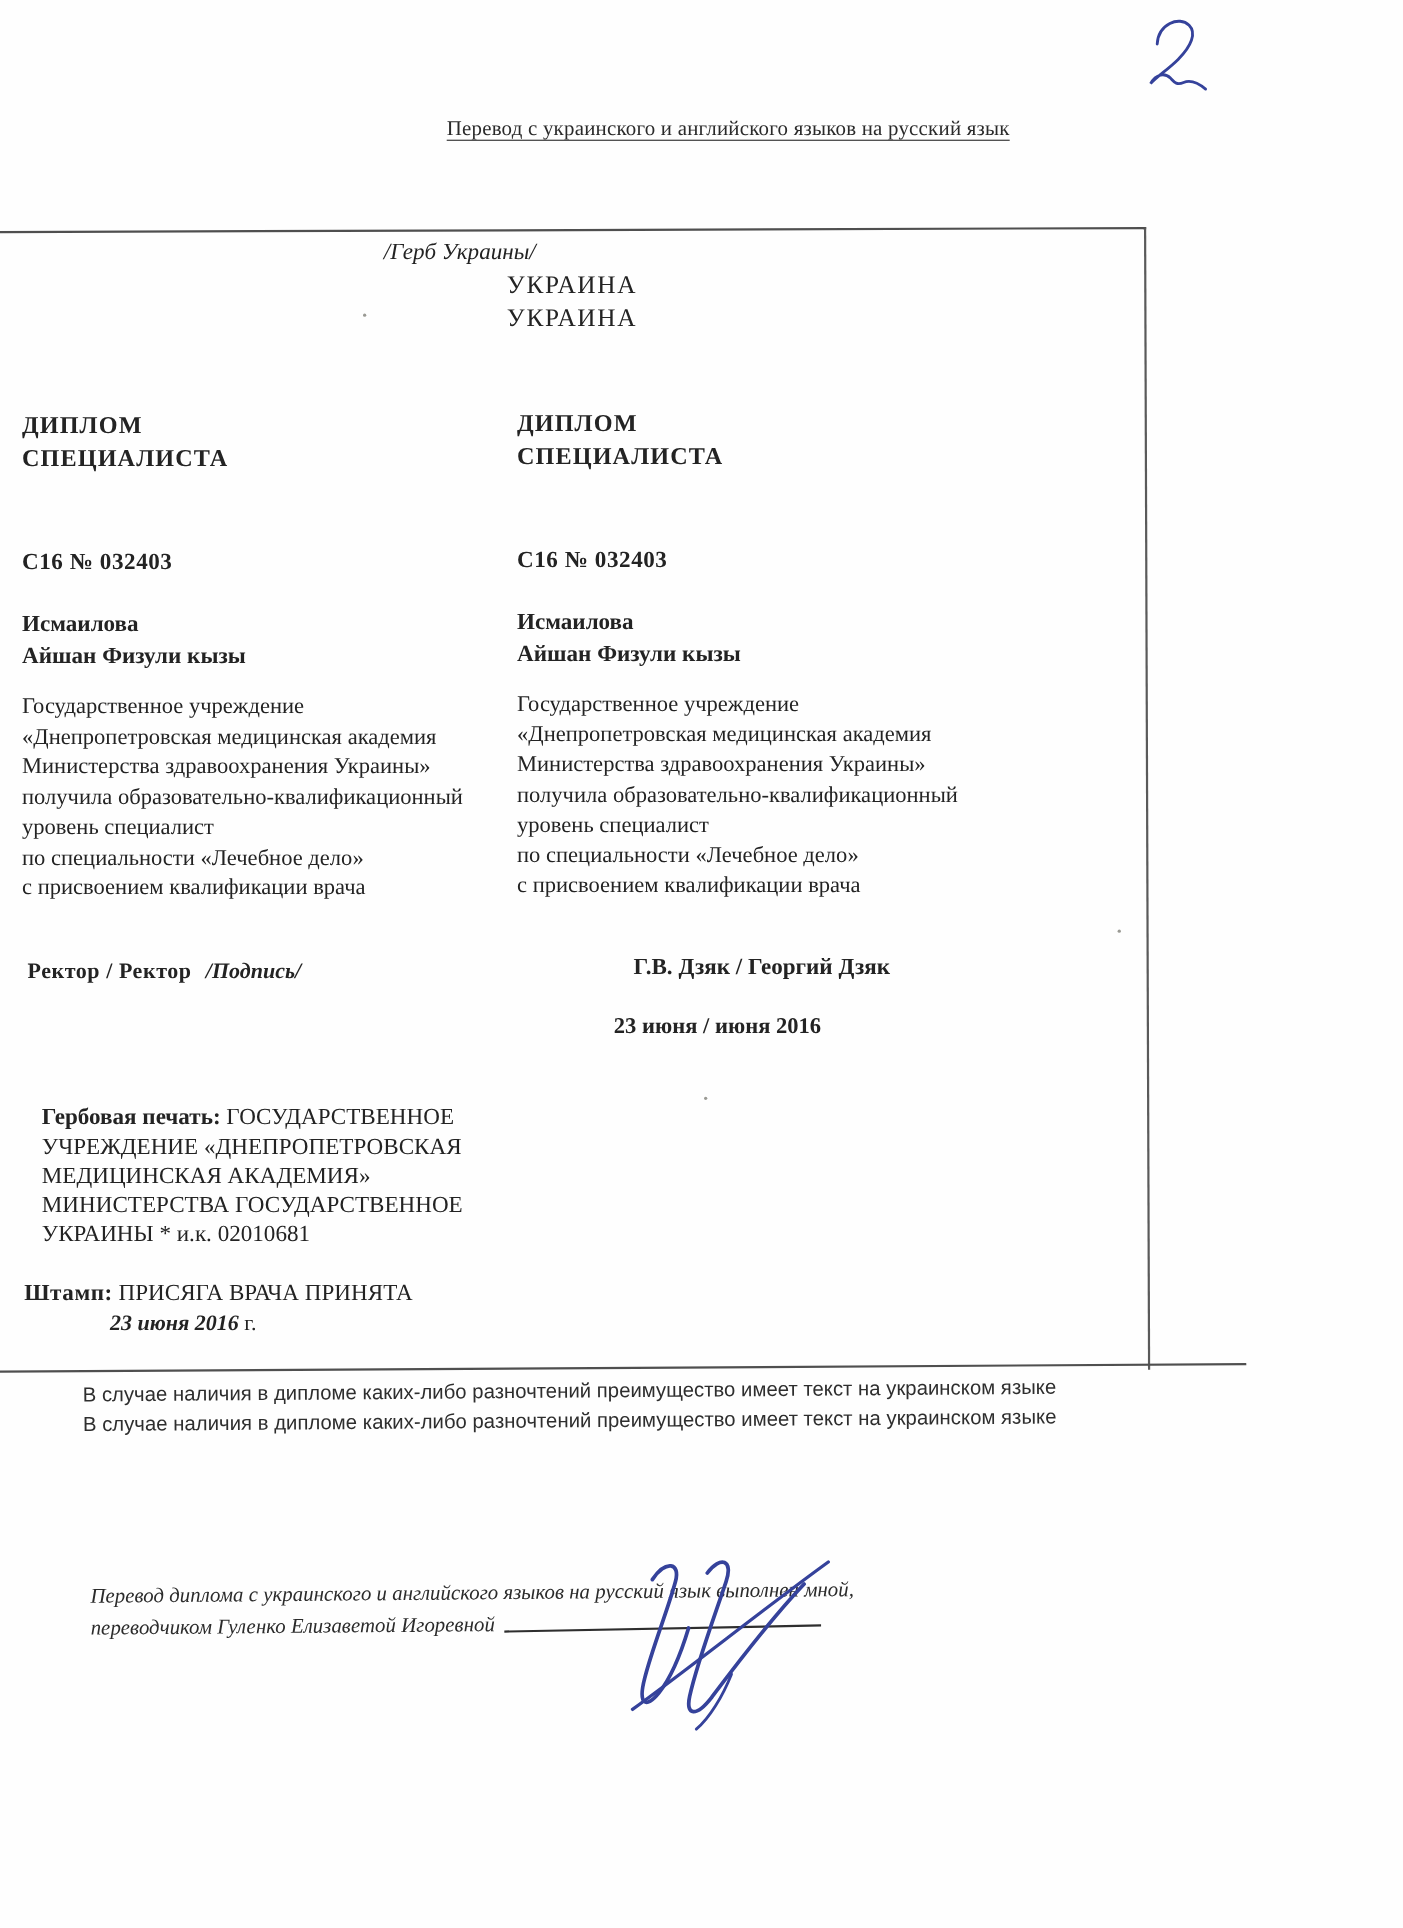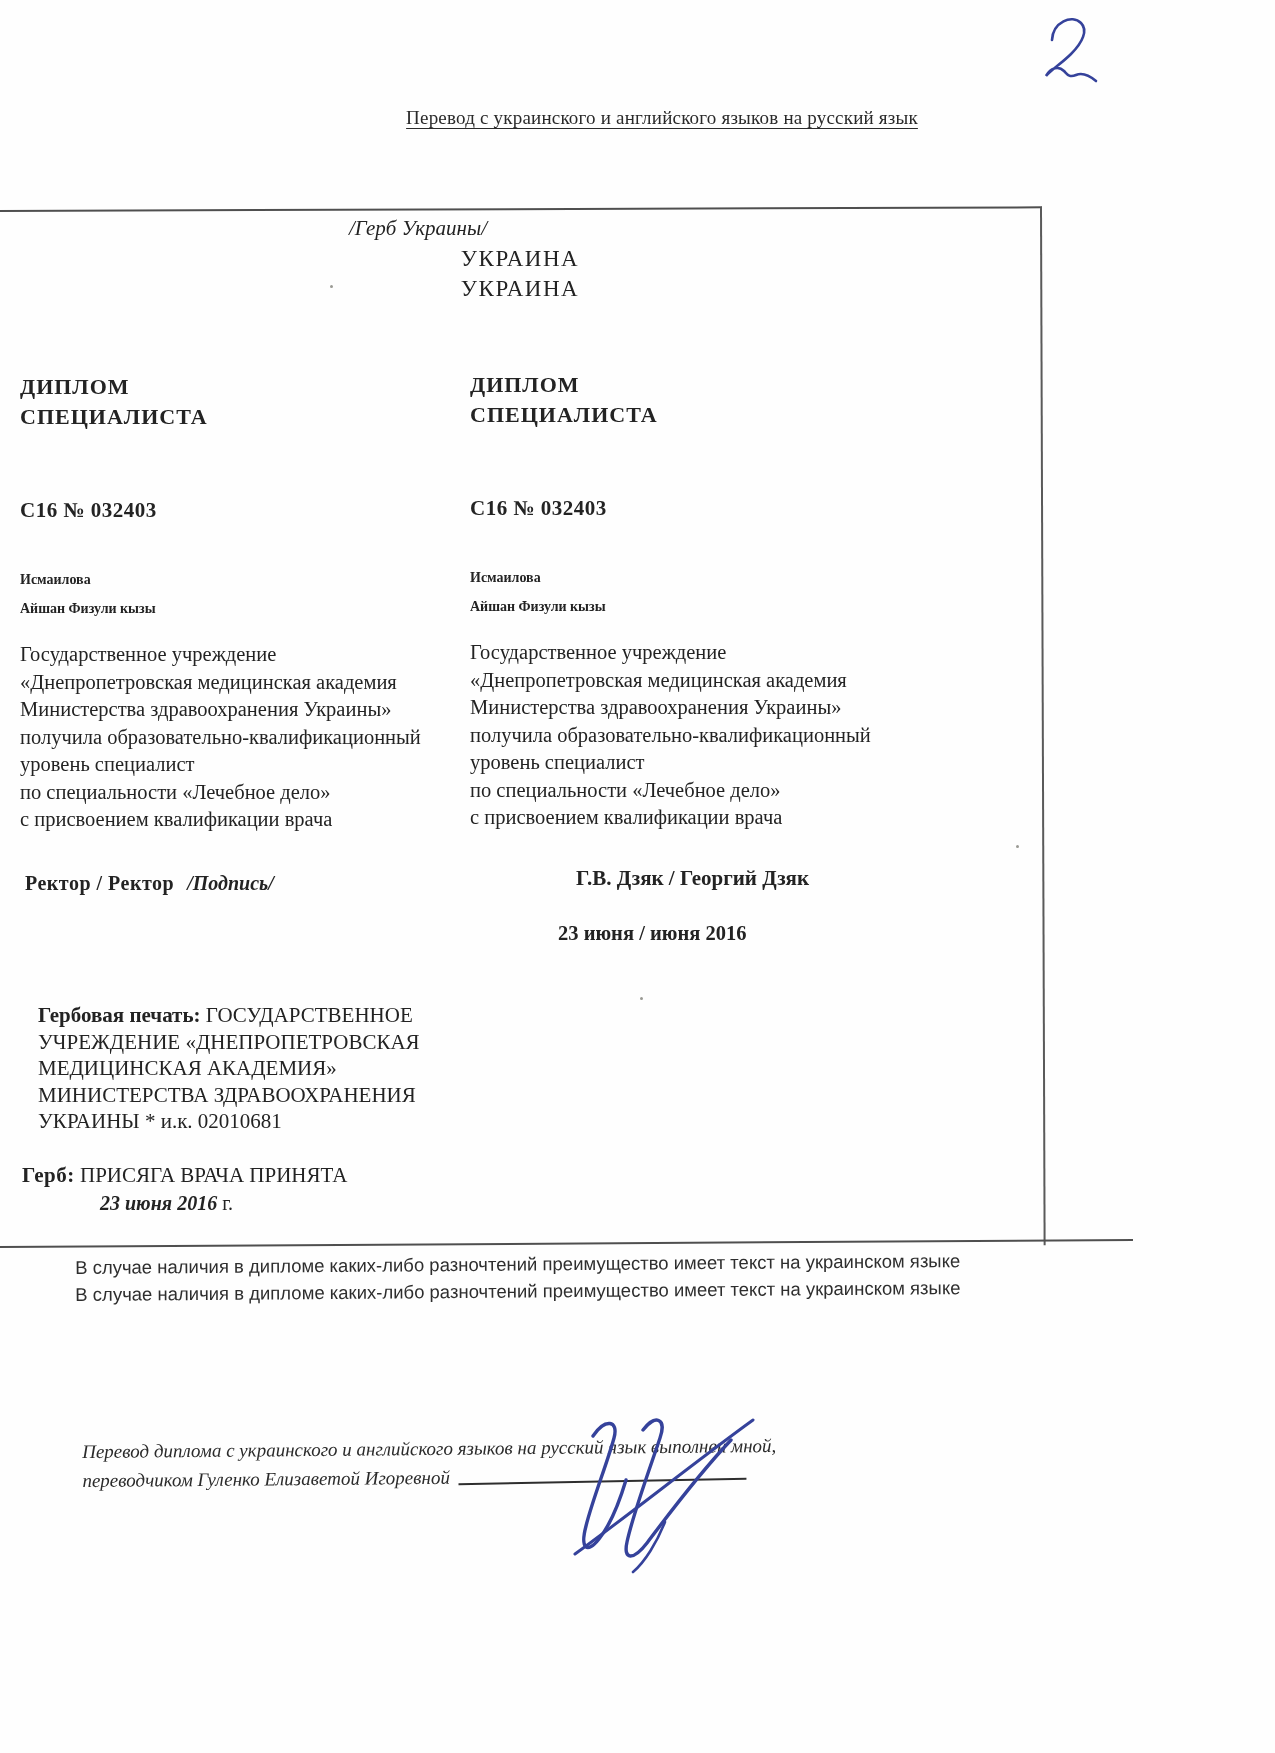--- a/index.html
+++ b/index.html
@@ -37,21 +37,21 @@
   
   .coat{left:0;top:216px;width:836px;text-align:center;font-style:italic;font-size:21px;}
   .country1{left:0;top:246px;width:1040px;text-align:center;font-size:23px;letter-spacing:1.5px;}
   .country2{left:0;top:276px;width:1040px;text-align:center;font-size:23px;letter-spacing:1.5px;}
   
   .col{width:470px;text-align:left;}
   .col-left{left:20px;top:372px;}
   .col-right{left:470px;top:370px;}
   .dip-title{font-size:22px;font-weight:bold;letter-spacing:1px;line-height:30px;}
   .dip-number{margin-top:66px;font-size:21px;font-weight:bold;letter-spacing:0.5px;}
-  .holder{margin-top:42px;font-size:14px;font-weight:bold;line-height:29px;}
+  .holder{margin-top:30px;font-size:21px;font-weight:bold;line-height:29px;}
   .body-par{margin-top:18px;font-size:20.5px;line-height:27.5px;}
   
   .rector-row{left:25px;top:872px;font-size:20px;}
   .rector-label{font-weight:bold;letter-spacing:0.5px;}
   .sig-note{font-weight:bold;font-style:italic;margin-left:8px;}
   .dzyak-row{left:576px;top:866px;font-size:21px;font-weight:bold;}
   .date-row{left:558px;top:922px;font-size:20.5px;font-weight:bold;}
   
   .seal-block{left:38px;top:1002px;width:450px;font-size:21px;line-height:26.5px;}
   .seal-label{font-weight:bold;}
@@ -153,26 +153,26 @@
   <div class="abs dzyak-row">Г.В. Дзяк / Георгий Дзяк</div>
   <div class="abs date-row">23 июня / июня 2016</div>
 
   <div class="abs seal-block">
     <div>
       <span class="seal-label">Гербовая печать:</span>
       <span>ГОСУДАРСТВЕННОЕ</span>
     </div>
     <div>УЧРЕЖДЕНИЕ «ДНЕПРОПЕТРОВСКАЯ</div>
     <div>МЕДИЦИНСКАЯ АКАДЕМИЯ»</div>
-    <div>МИНИСТЕРСТВА ЗДРАВООХРАНЕНИЯ</div>
+    <div>МИНИСТЕРСТВА ГОСУДАРСТВЕННОЕ</div>
     <div>УКРАИНЫ * и.к. 02010681</div>
   </div>
 
   <div class="abs stamp-line1">
-    <span class="stamp-label">Герб:</span>
+    <span class="stamp-label">Штамп:</span>
     <span>ПРИСЯГА ВРАЧА ПРИНЯТА</span>
   </div>
   <div class="abs stamp-line2">
     <span class="stamp-date">23 июня 2016</span>
     <span>г.</span>
   </div>
 
   <div class="abs disclaimer">
     <div>В случае наличия в дипломе каких-либо разночтений преимущество имеет текст на украинском языке</div>
     <div>В случае наличия в дипломе каких-либо разночтений преимущество имеет текст на украинском языке</div>

